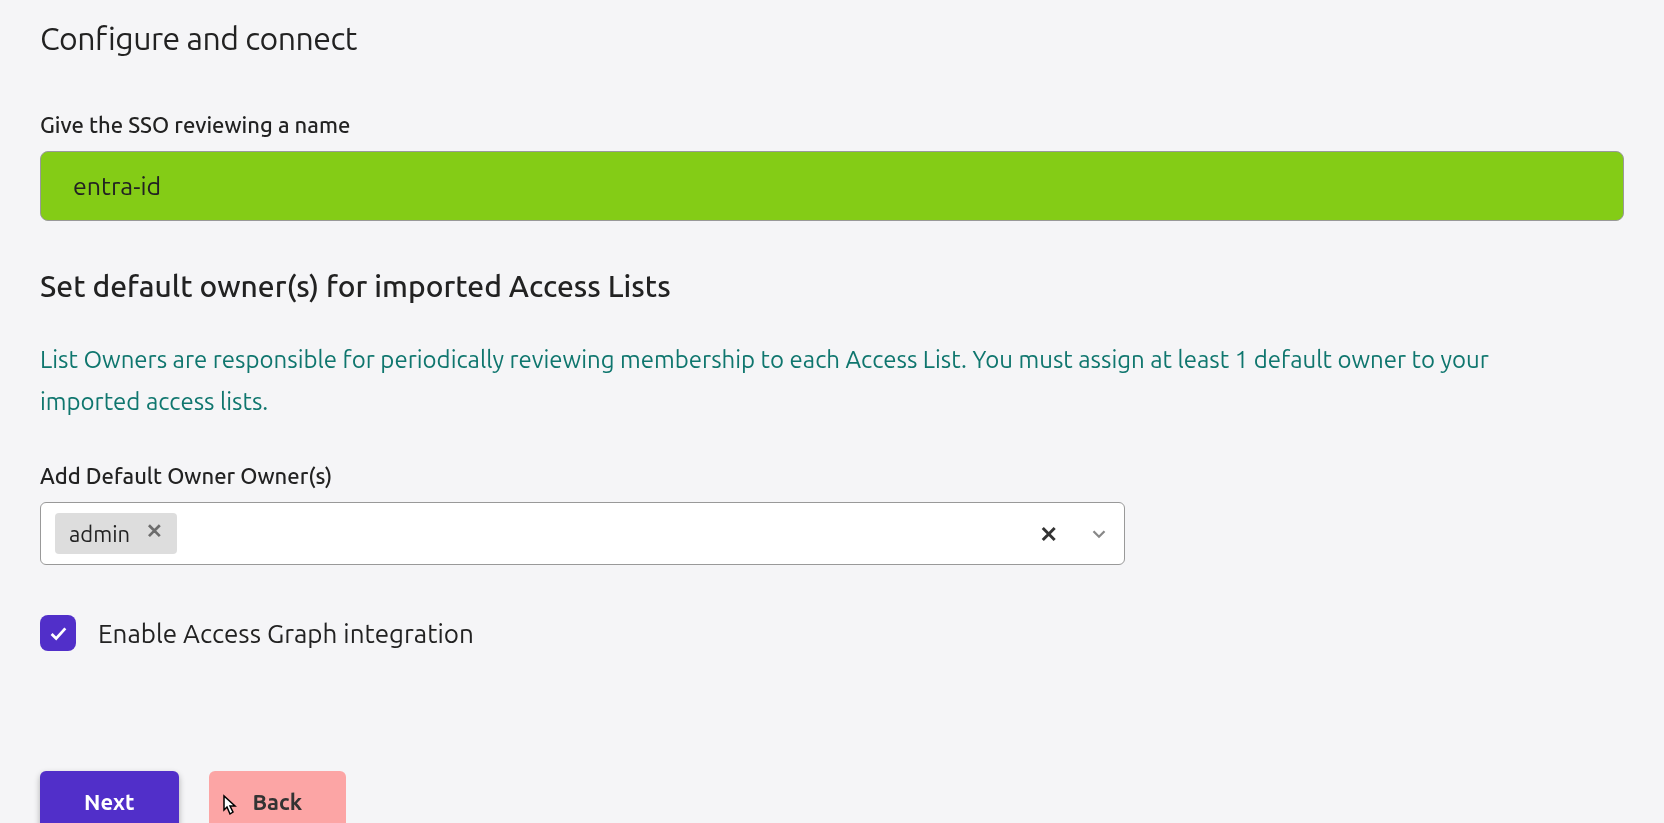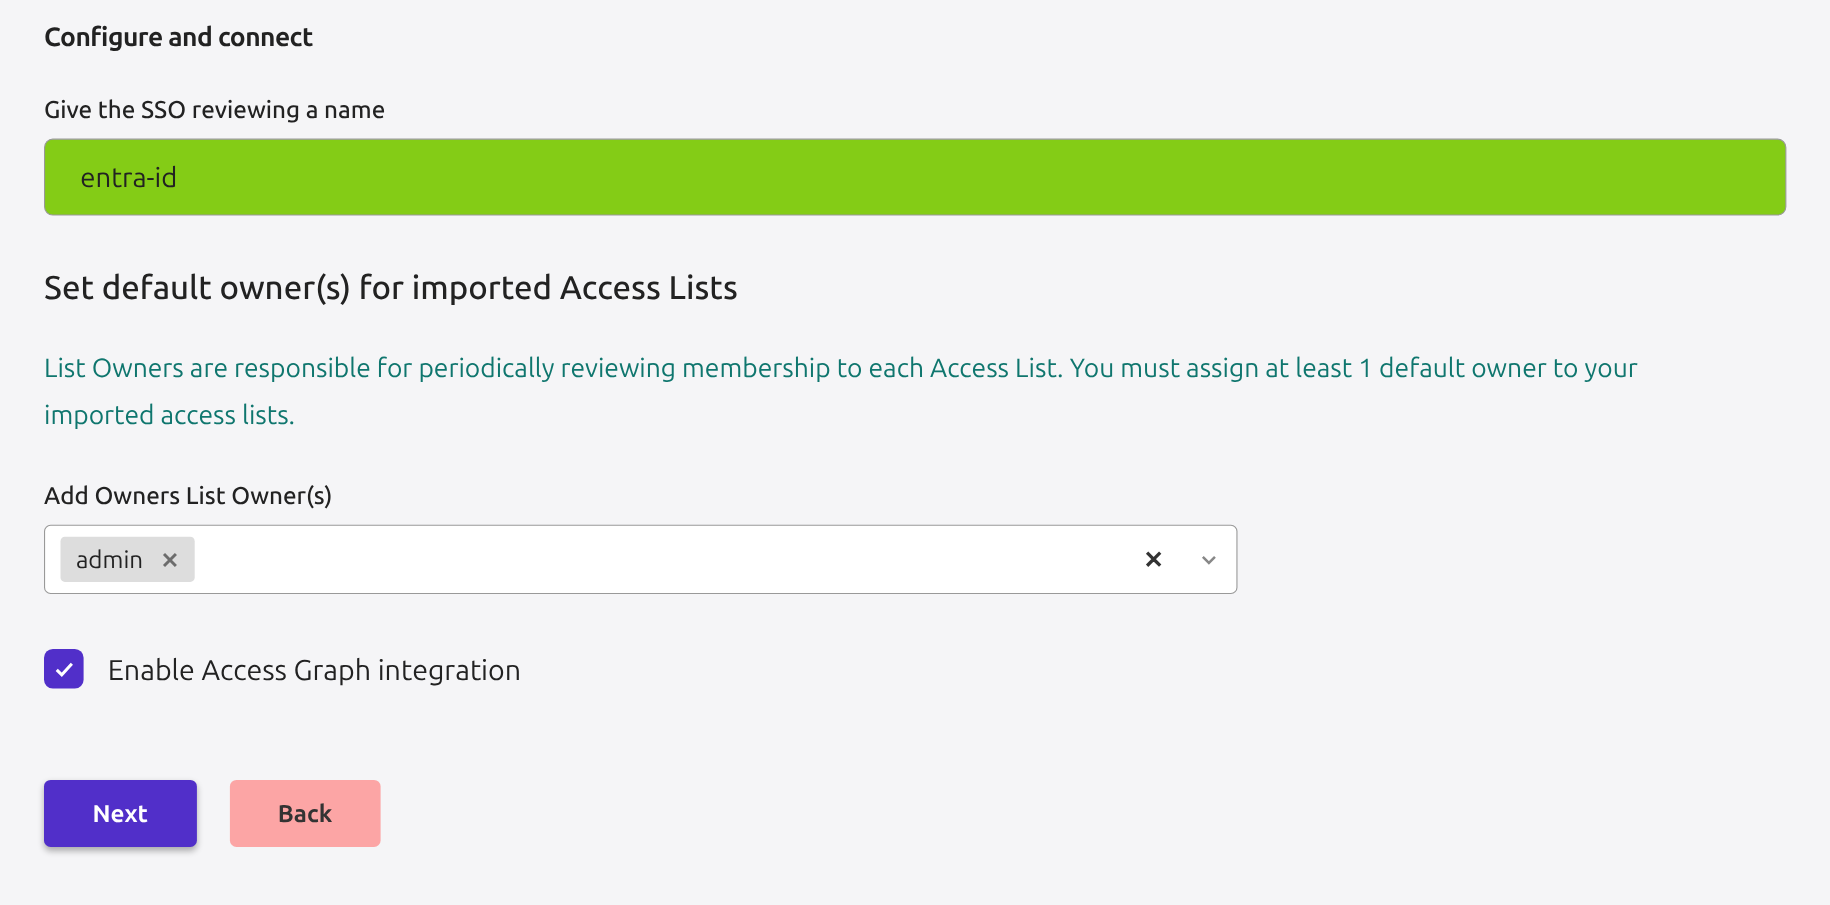--- a/index.html
+++ b/index.html
@@ -7,23 +7,23 @@
       padding: 0;
       box-sizing: border-box;
     }
     body {
       font-family: -apple-system, BlinkMacSystemFont, "Segoe UI", "Ubuntu", Roboto, sans-serif;
       background: #f5f5f7;
       padding: 20px 40px;
       color: #222;
     }
     h1 {
-      font-size: 24px;
-      font-weight: 700;
-      margin-bottom: 40px;
+      font-size: 32px;
+      font-weight: 400;
+      margin-bottom: 56px;
       letter-spacing: -0.5px;
     }
     .field-label {
       font-size: 22px;
       font-weight: 500;
       margin-bottom: 14px;
       color: #222;
     }
     .text-input {
       width: 100%;
@@ -63,21 +63,20 @@
     .multiselect-tags {
       display: flex;
       align-items: center;
       gap: 8px;
     }
     .tag {
       background: #ddd;
       border-radius: 4px;
       padding: 8px 14px;
       display: flex;
-      align-items: center;
       gap: 16px;
       font-size: 22px;
     }
     .tag-close {
       cursor: pointer;
       font-size: 20px;
       font-weight: 600;
       line-height: 1;
       opacity: 0.6;
     }
@@ -95,21 +94,21 @@
     .chevron-icon {
       cursor: pointer;
       width: 22px;
       height: 22px;
       color: #888;
     }
     .checkbox-row {
       display: flex;
       align-items: center;
       gap: 22px;
-      margin-bottom: 83px;
+      margin-bottom: 120px;
     }
     .checkbox {
       width: 36px;
       height: 36px;
       background: #512fc9;
       border-radius: 8px;
       display: flex;
       align-items: center;
       justify-content: center;
       cursor: pointer;
@@ -166,21 +165,21 @@
 
 <div class="container">
   <h1>Configure and connect</h1>
 
   <div class="field-label">Give the SSO reviewing a name</div>
   <input type="text" class="text-input" value="entra-id" style="">
 
   <h2>Set default owner(s) for imported Access Lists</h2>
   <p class="description">List Owners are responsible for periodically reviewing membership to each Access List. You must assign at least 1 default owner to your imported access lists.</p>
 
-  <div class="field-label">Add Owners List Owner(s)</div>
+  <div class="field-label">Add Default Owner Owner(s)</div>
   <div class="multiselect">
     <div class="multiselect-tags">
       <div class="tag">
         <span>admin</span>
         <span class="tag-close">✕</span>
       </div>
     </div>
     <div class="multiselect-controls">
       <span class="clear-icon">✕</span>
       <svg class="chevron-icon" viewBox="0 0 24 24" fill="none" stroke="currentColor" stroke-width="2.5">

